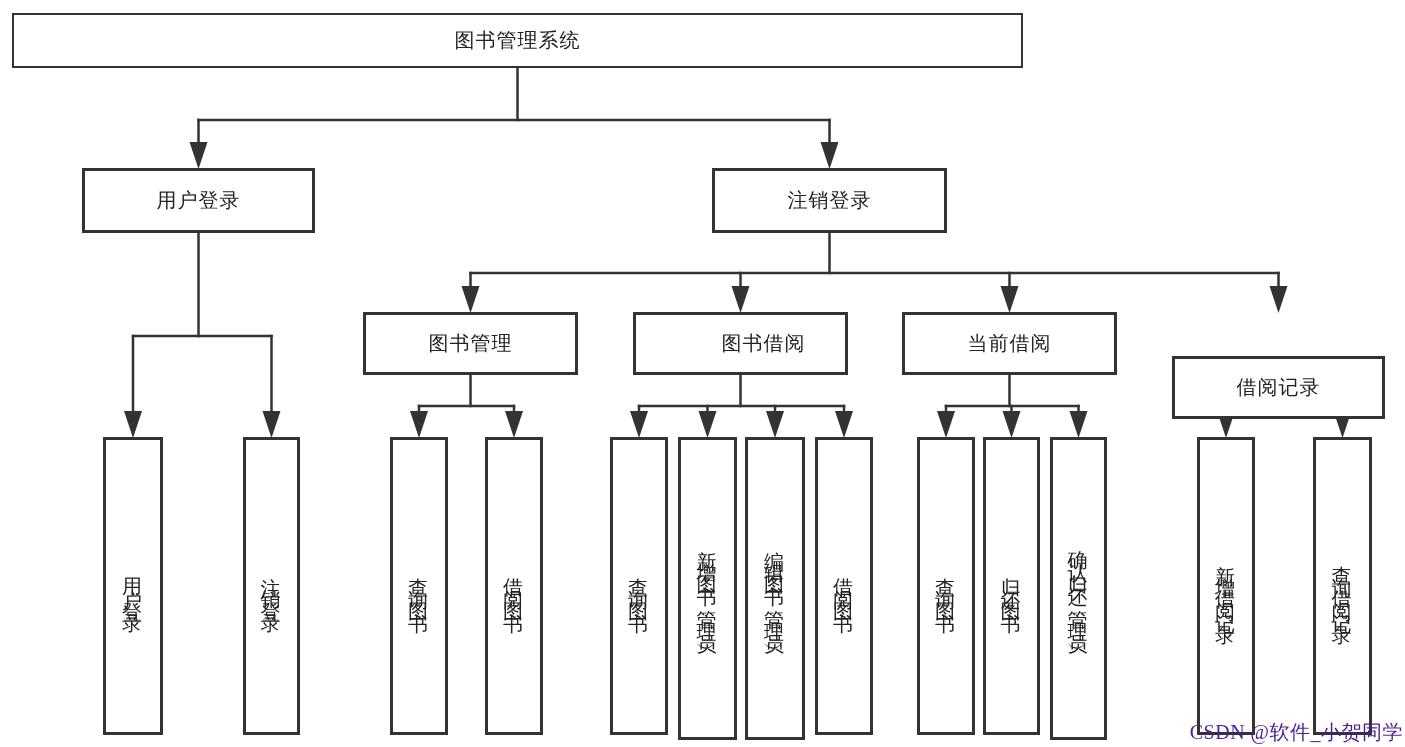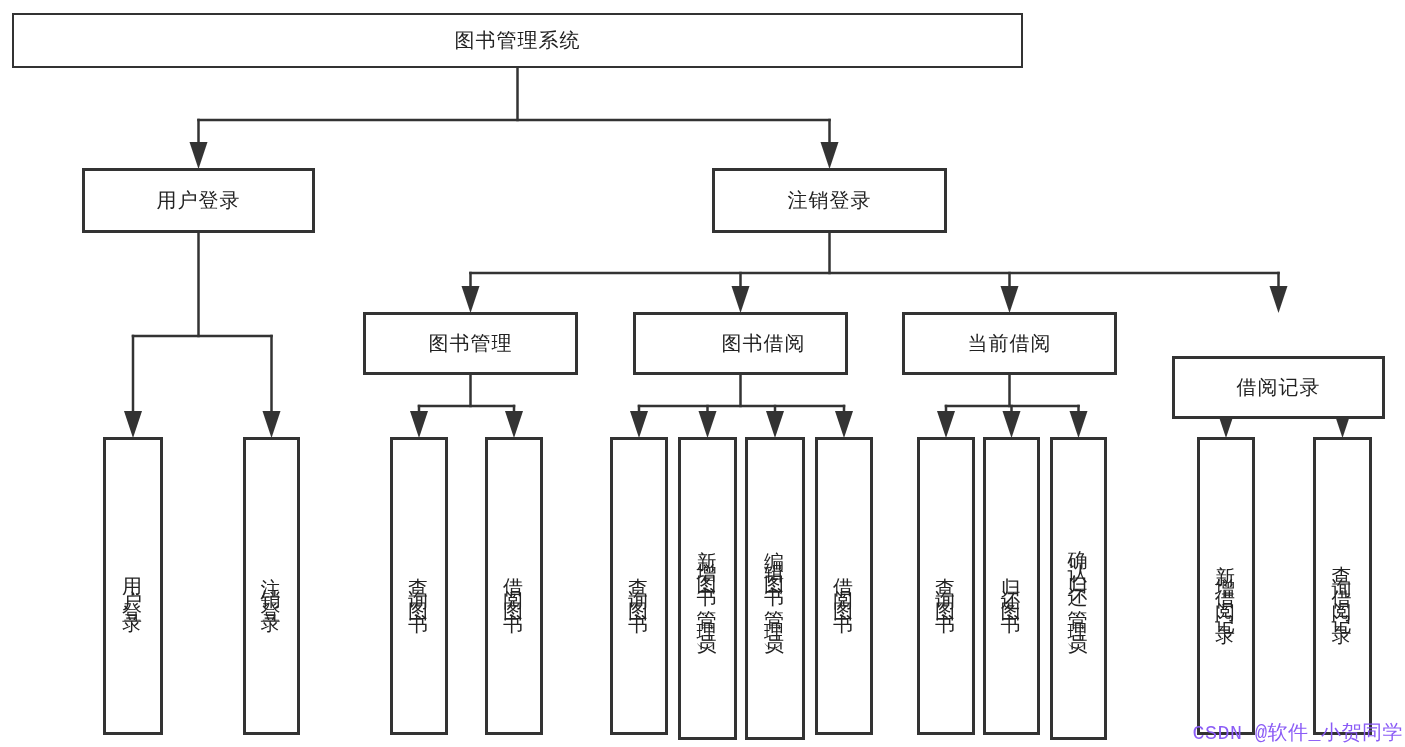--- a/index.html
+++ b/index.html
@@ -36,23 +36,23 @@
     writing-mode: vertical-rl;
     text-orientation: mixed;
     letter-spacing: 12px;
     white-space: normal;
   }
   .watermark {
     position: absolute;
     top: 719px;
     right: 2px;
     font-size: 20px;
-    color: #8b5cf6;
+    color: #4c1d95;
     letter-spacing: 0.5px;
-    font-family: Liberation Mono, monospace;
+    font-family: Liberation Serif, serif;
   }
 </style>
 </head>
 <body>
 
 <div class="canvas">
   <svg class="edges" xmlns="http://www.w3.org/2000/svg">
       <line x1="517.5" y1="68" x2="517.5" y2="120" stroke="#333333" stroke-width="2.5" stroke-linecap="square"></line>
       <line x1="198.5" y1="120" x2="829.5" y2="120" stroke="#333333" stroke-width="2.5" stroke-linecap="square"></line>
       <line x1="198.5" y1="120" x2="198.5" y2="144" stroke="#333333" stroke-width="2.5" stroke-linecap="square"></line>

